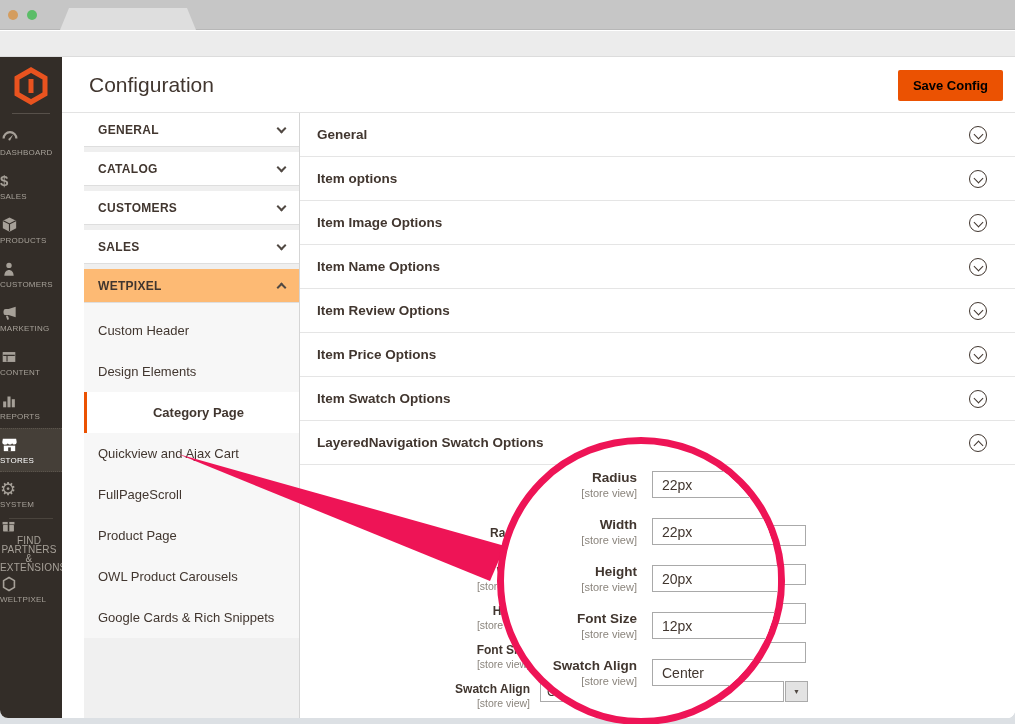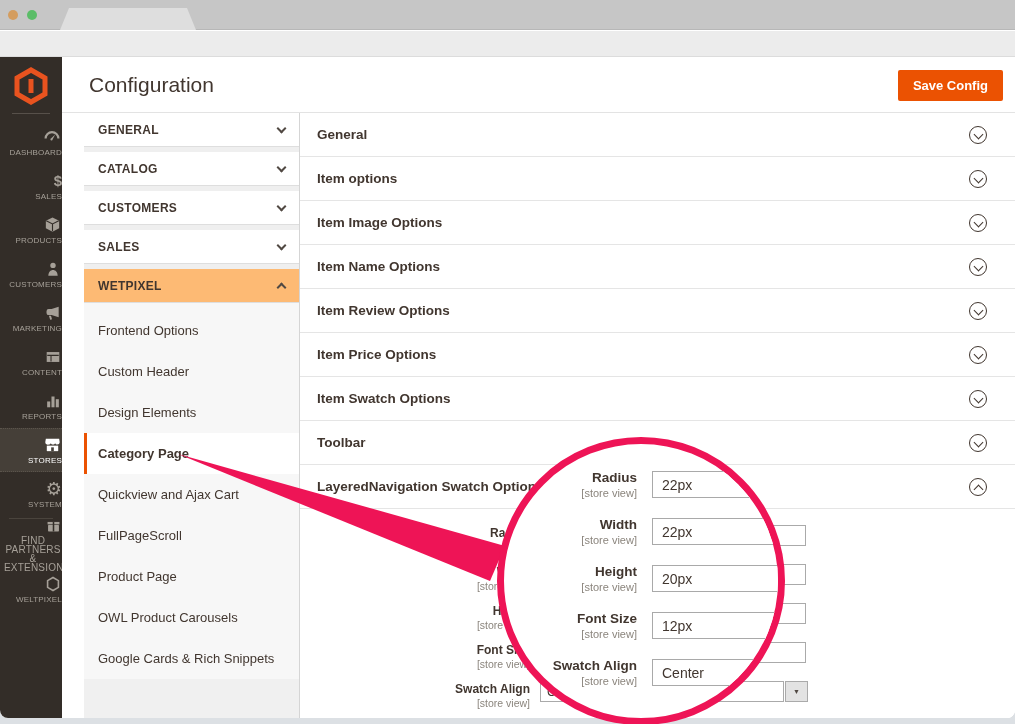--- a/index.html
+++ b/index.html
@@ -18,56 +18,56 @@
   .tab { position:absolute; left:60px; top:8px; width:136px; height:22px; background:#dedede;
          clip-path:polygon(9px 0, calc(100% - 9px) 0, 100% 100%, 0 100%); }
   .chrome-sub { position:absolute; left:0; top:31px; right:0; height:26px;
                 background:#ececec; border-bottom:1px solid #dcdcdc; }
   .app { position:absolute; left:0; top:57px; right:0; bottom:0; background:#fff; }
 
   
   .sidebar { position:absolute; left:0; top:0; width:62px; bottom:0; background:#332d28; }
   .logo { display:flex; justify-content:center; padding-top:9px; }
   .logo-divider { width:38px; margin:7px auto 6px; border-top:1px solid #57504a; }
-  .side-item { height:44px; display:flex; flex-direction:column; align-items:flex-end;
+  .side-item { height:44px; display:flex; flex-direction:column; align-items:flex-start;
                justify-content:center; gap:2px; color:#a6a098; cursor:pointer;
                border-top:1px solid transparent; border-bottom:1px solid transparent; }
   .side-item .side-label { font-size:8px; letter-spacing:.2px; text-align:center; line-height:9px; }
   .side-item.selected { background:#453f38; color:#ffffff;
                         border-top:1px dotted #5b544c; border-bottom:1px dotted #5b544c; }
   .side-icon { height:19px; display:flex; align-items:center; justify-content:center; }
   .side-icon .glyph { font-size:15px; font-weight:bold; line-height:18px; }
   .side-icon .glyph-gear { font-size:18px; line-height:18px; }
   .side-divider { border-top:1px solid #4a443d; margin:2px 9px; }
 
   
   .page-header { position:absolute; left:62px; top:0; right:0; height:56px; background:#fff;
                  border-bottom:1px solid #e3e3e3; }
   .page-header h1 { font-size:21px; font-weight:400; color:#41362f; line-height:55px; padding-left:27px; }
   .save-btn { position:absolute; right:12px; top:13px; height:31px; padding:0 15px;
-              background:#eb5202; color:#ffffff; font-family:inherit; font-size:13px; font-weight:bold;
+              background:#eb5202; color:#000000; font-family:inherit; font-size:13px; font-weight:bold;
               border:0; border-radius:2px; cursor:pointer; }
 
   
   .config-nav { position:absolute; left:62px; top:56px; width:238px; bottom:0;
                 background:#fff; border-right:1px solid #d5d5d5; }
   .navlist { position:absolute; left:22px; right:0; top:0; bottom:0; background:#f0f0f0; }
   .nav-head { height:34px; background:#fff; display:flex; align-items:center;
               justify-content:space-between; padding:0 14px; font-size:12px; font-weight:bold;
               letter-spacing:.3px; color:#41362f; border-bottom:1px solid #dedede; cursor:pointer; }
   .nav-head.open { background:#fdba74; }
   .nav-gap { height:5px; background:#efefef; }
   .chev { width:7px; height:7px; border-right:2px solid #514943; border-bottom:2px solid #514943;
           transform:rotate(45deg); margin-top:-3px; }
   .chev.up { transform:rotate(-135deg); margin-top:4px; }
   .nav-items { background:#f7f7f7; padding-top:7px; }
   .nav-item { height:41px; display:flex; align-items:center; padding-left:14px;
               font-size:13px; color:#41362f; cursor:pointer; }
   .nav-item.selected { background:#fff; border-left:3px solid #eb5202; padding-left:11px;
-                       font-weight:bold; }
+                       font-weight:bold;justify-content:center; }
 
   
   .content { position:absolute; left:300px; top:56px; right:0; bottom:0; background:#fff; }
   .acc-row { height:44px; border-bottom:1px solid #e5e5e5; display:flex; align-items:center;
              justify-content:space-between; padding:0 28px 0 17px; cursor:pointer; }
   .acc-row:last-of-type { border-bottom:none; }
   .acc-title { font-size:13.5px; font-weight:bold; color:#41362f; }
   .circ-chev { width:18px; height:18px; border:1px solid #41362f; border-radius:50%;
                position:relative; flex:none; }
   .circ-chev::after { content:""; position:absolute; left:5px; top:4px; width:6px; height:6px;
@@ -269,23 +269,20 @@
           <span class="chev"></span>
         </div>
         <div class="nav-gap"></div>
         <div class="nav-head open">
           <span>WETPIXEL</span>
           <span class="chev up"></span>
         </div>
 
         <div class="nav-items">
           <div class="nav-item">
-            <span>Frontend Options</span>
-          </div>
-          <div class="nav-item">
             <span>Custom Header</span>
           </div>
           <div class="nav-item">
             <span>Design Elements</span>
           </div>
           <div class="nav-item selected">
             <span>Category Page</span>
           </div>
           <div class="nav-item">
             <span>Quickview and Ajax Cart</span>
@@ -326,24 +323,20 @@
       <div class="acc-row">
         <span class="acc-title">Item Review Options</span>
         <span class="circ-chev"></span>
       </div>
       <div class="acc-row">
         <span class="acc-title">Item Price Options</span>
         <span class="circ-chev"></span>
       </div>
       <div class="acc-row">
         <span class="acc-title">Item Swatch Options</span>
-        <span class="circ-chev"></span>
-      </div>
-      <div class="acc-row">
-        <span class="acc-title">Toolbar</span>
         <span class="circ-chev"></span>
       </div>
       <div class="acc-row">
         <span class="acc-title">LayeredNavigation Swatch Options</span>
         <span class="circ-chev up"></span>
       </div>
 
       <div class="bgf-label" style="top:414px">
         <b>Radius</b>
         <span class="scope">[store view]</span>

